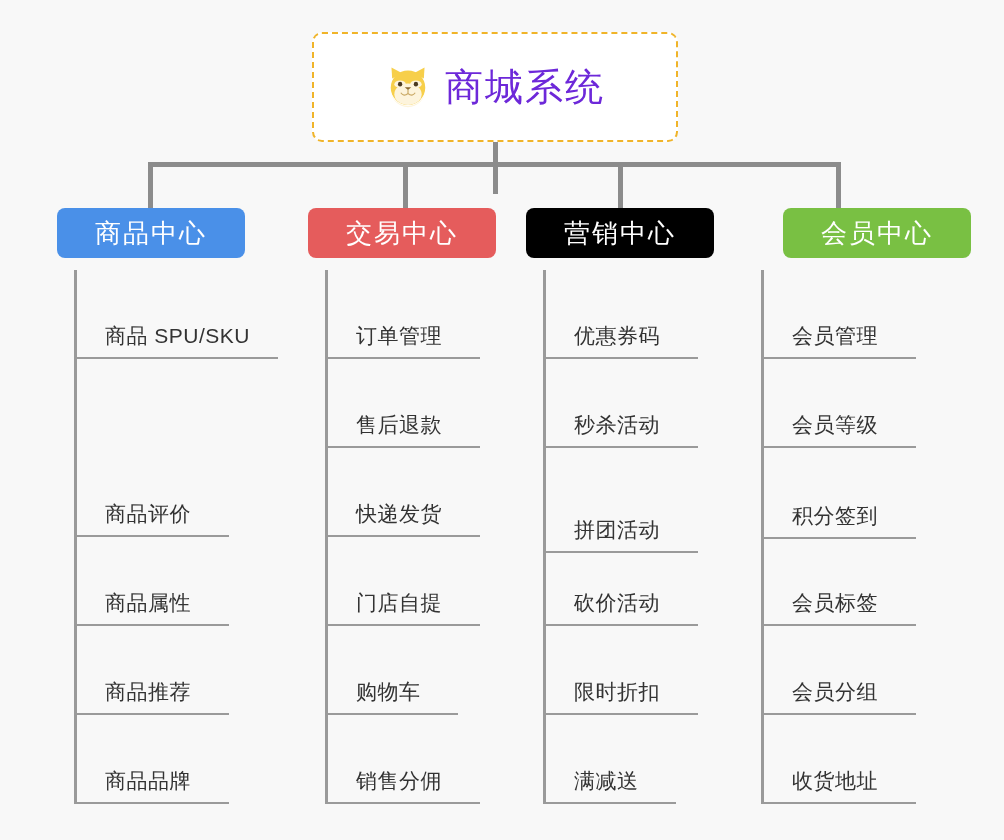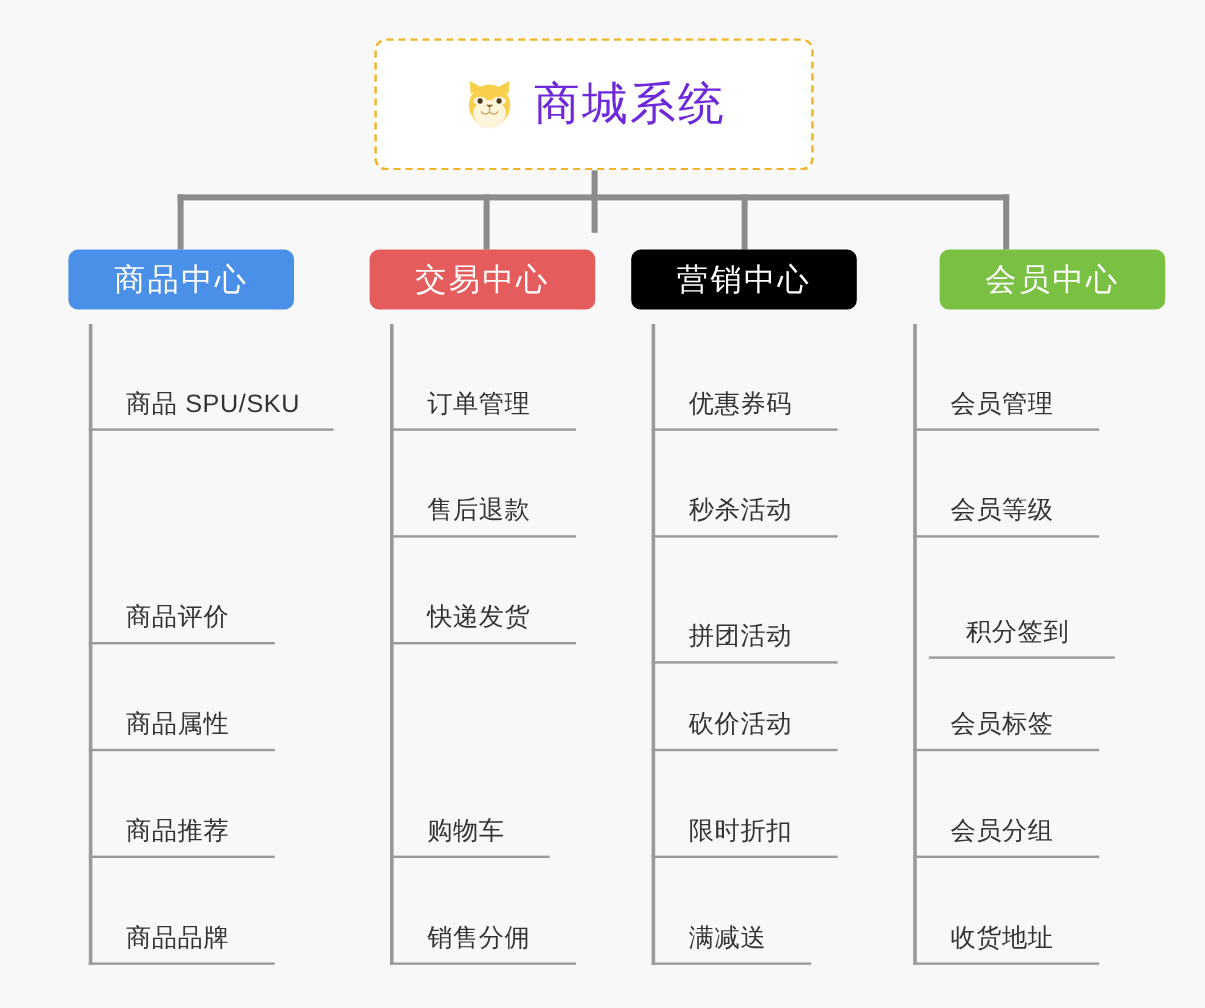--- a/index.html
+++ b/index.html
@@ -184,20 +184,24 @@
       <span class="leaf-underline" style="width: 155px; background: rgb(154, 154, 154);"></span>
     </div>
     <div class="leaf" style="top:89px; width:155px;">
       <span class="leaf-label">售后退款</span>
       <span class="leaf-underline" style="width: 155px; background: rgb(154, 154, 154);"></span>
     </div>
     <div class="leaf" style="top:178px; width:155px;">
       <span class="leaf-label">快递发货</span>
       <span class="leaf-underline" style="width: 155px; background: rgb(154, 154, 154);"></span>
     </div>
+    <div class="leaf" style="top:267px; width:155px;">
+      <span class="leaf-label">门店自提</span>
+      <span class="leaf-underline" style="width: 155px; background: rgb(154, 154, 154);"></span>
+    </div>
     <div class="leaf" style="top:356px; width:133px;">
       <span class="leaf-label">购物车</span>
       <span class="leaf-underline" style="width: 133px; background: rgb(154, 154, 154);"></span>
     </div>
     <div class="leaf" style="top:445px; width:155px;">
       <span class="leaf-label">销售分佣</span>
       <span class="leaf-underline" style="width: 155px; background: rgb(154, 154, 154);"></span>
     </div>
   </div>
 
@@ -238,21 +242,21 @@
   <div class="column" style="left:761px; top:270px; width:180px; height:534px;">
     <div class="spine" style="height: 534px; background: rgb(154, 154, 154);"></div>
     <div class="leaf" style="top:0px; width:155px;">
       <span class="leaf-label">会员管理</span>
       <span class="leaf-underline" style="width: 155px; background: rgb(154, 154, 154);"></span>
     </div>
     <div class="leaf" style="top:89px; width:155px;">
       <span class="leaf-label">会员等级</span>
       <span class="leaf-underline" style="width: 155px; background: rgb(154, 154, 154);"></span>
     </div>
-    <div class="leaf" style="top:190px; width:155px;margin-left:13px;">
+    <div class="leaf" style="top:180px; width:155px;">
       <span class="leaf-label">积分签到</span>
       <span class="leaf-underline" style="width: 155px; background: rgb(154, 154, 154);"></span>
     </div>
     <div class="leaf" style="top:267px; width:155px;">
       <span class="leaf-label">会员标签</span>
       <span class="leaf-underline" style="width: 155px; background: rgb(154, 154, 154);"></span>
     </div>
     <div class="leaf" style="top:356px; width:155px;">
       <span class="leaf-label">会员分组</span>
       <span class="leaf-underline" style="width: 155px; background: rgb(154, 154, 154);"></span>

